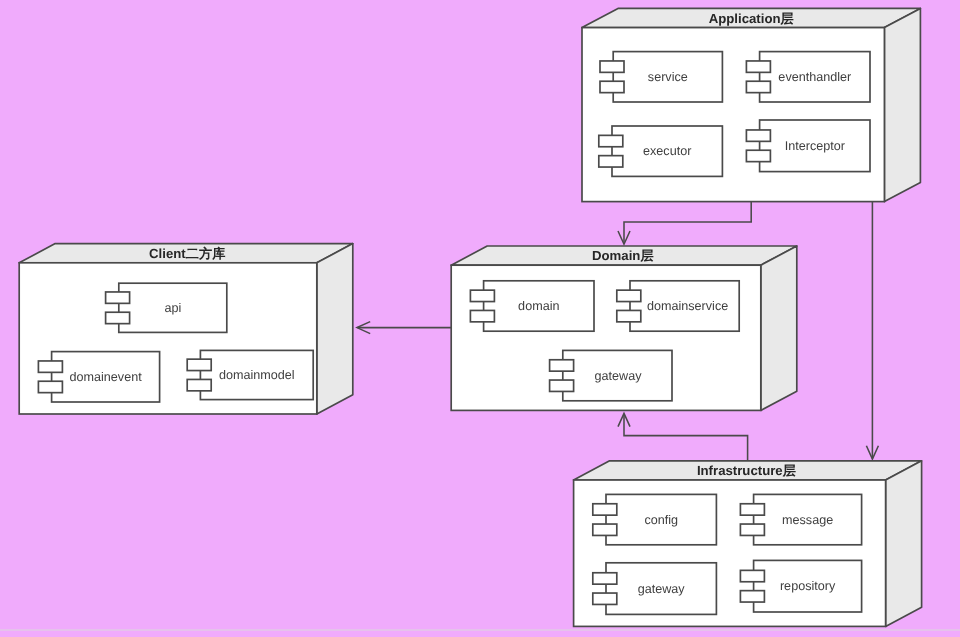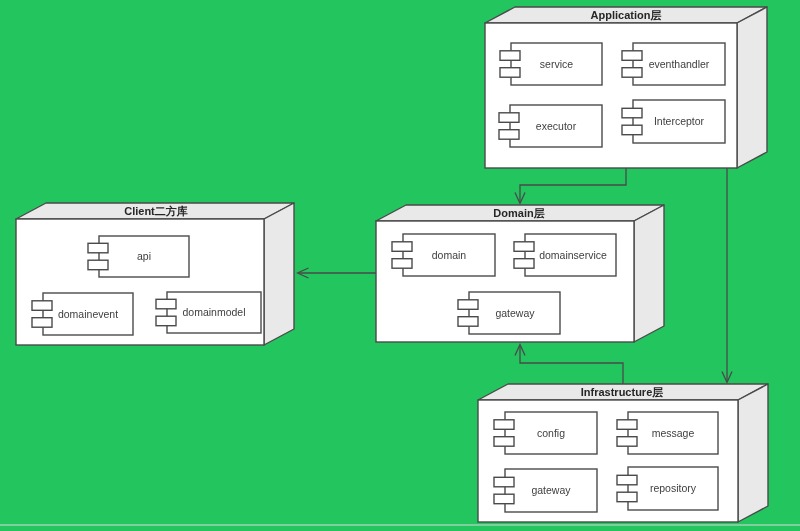--- a/index.html
+++ b/index.html
@@ -1,20 +1,20 @@
 <!DOCTYPE html>
 <html style="--stroke: #4a4a4a; --face: #e9e9e9; --front: #ffffff; --title: #262626; --text: #404040; --page_edge: #d9d9d9;"><head>
 <meta charset="utf-8">
 <style>
   html,body{margin:0;padding:0;background:#ffffff;}
   body{
     width:800px;height:531px;overflow:hidden;
     font-family:"Liberation Sans","DejaVu Sans",sans-serif;
   }
-  .stage{position:relative;width:800px;height:531px;background:#22c55e;}
+  .stage{position:relative;width:800px;height:531px;background:#f0abfc;}
   svg{display:block;}
   .face{fill:var(--face,#e9e9e9);stroke:var(--stroke,#4a4a4a);stroke-width:1.4;stroke-linejoin:round;}
   .front{fill:var(--front,#ffffff);stroke:var(--stroke,#4a4a4a);stroke-width:1.4;}
   .comp{fill:var(--front,#ffffff);stroke:var(--stroke,#4a4a4a);stroke-width:1.4;}
   .tab{fill:var(--front,#ffffff);stroke:var(--stroke,#4a4a4a);stroke-width:1.4;}
   .title{fill:var(--title,#262626);font-size:11px;font-weight:600;text-anchor:middle;}
   .label{fill:var(--text,#404040);font-size:10.5px;font-weight:400;text-anchor:middle;}
   .edge{fill:none;stroke:var(--stroke,#4a4a4a);stroke-width:1.3;}
   .arrowhead{fill:none;stroke:var(--stroke,#4a4a4a);stroke-width:1.3;}
   .page-edge{stroke:var(--page_edge,#d9d9d9);stroke-width:1;}

